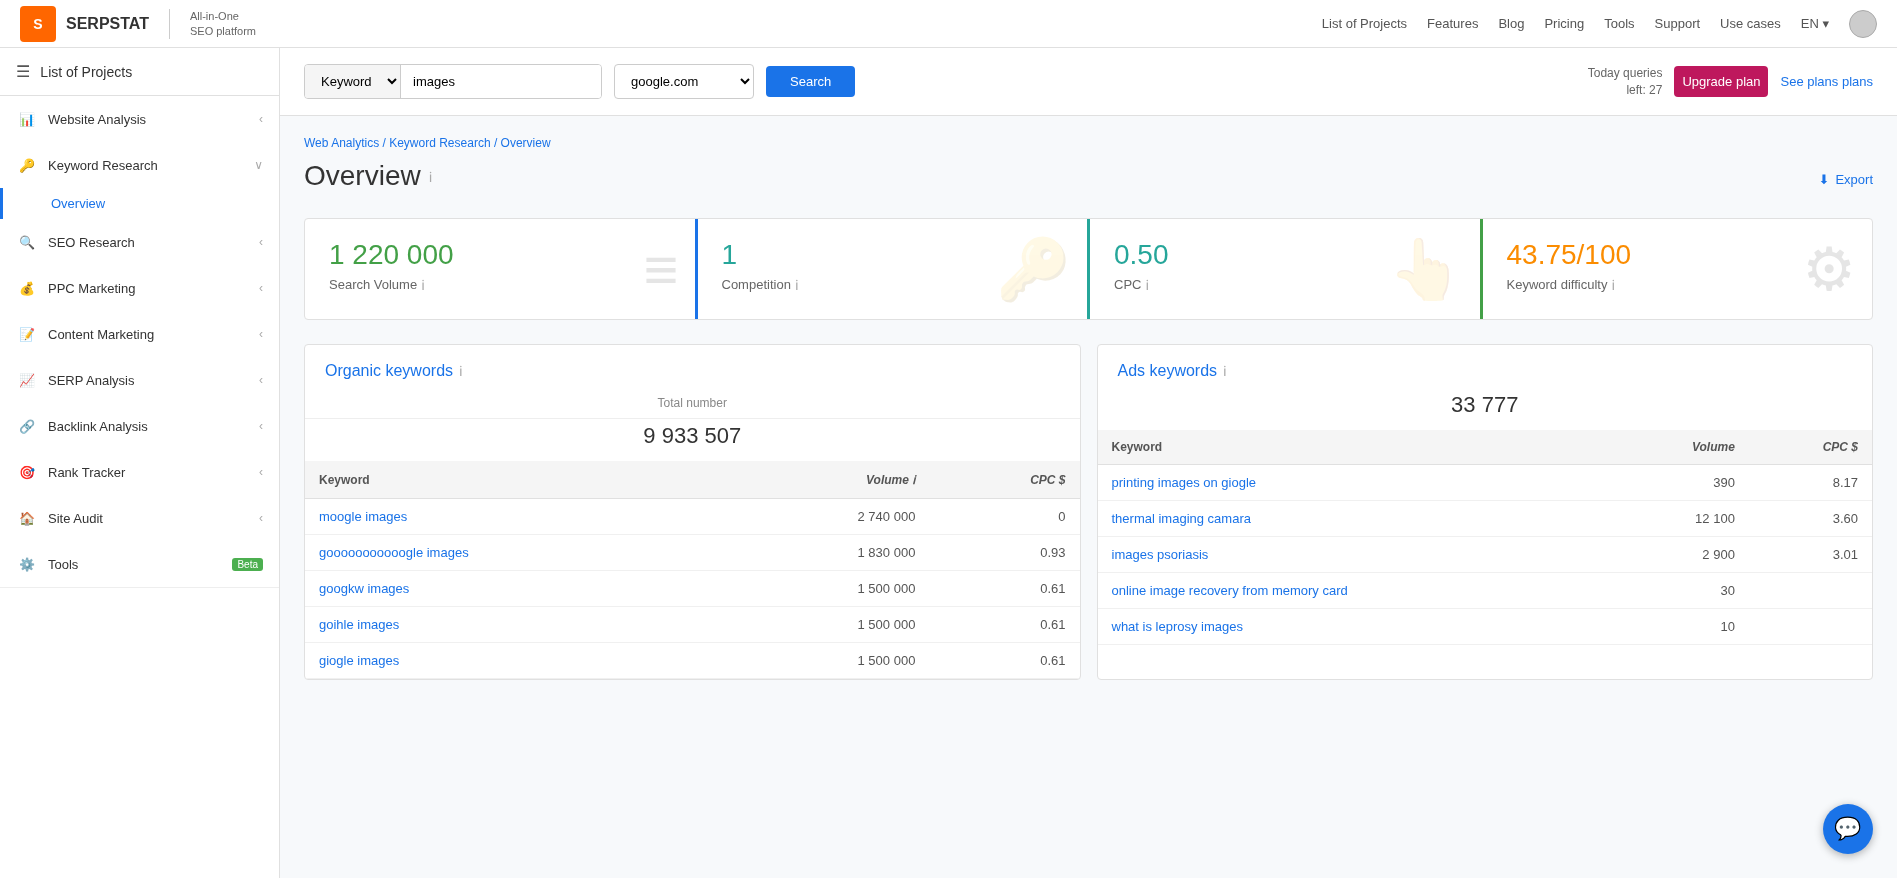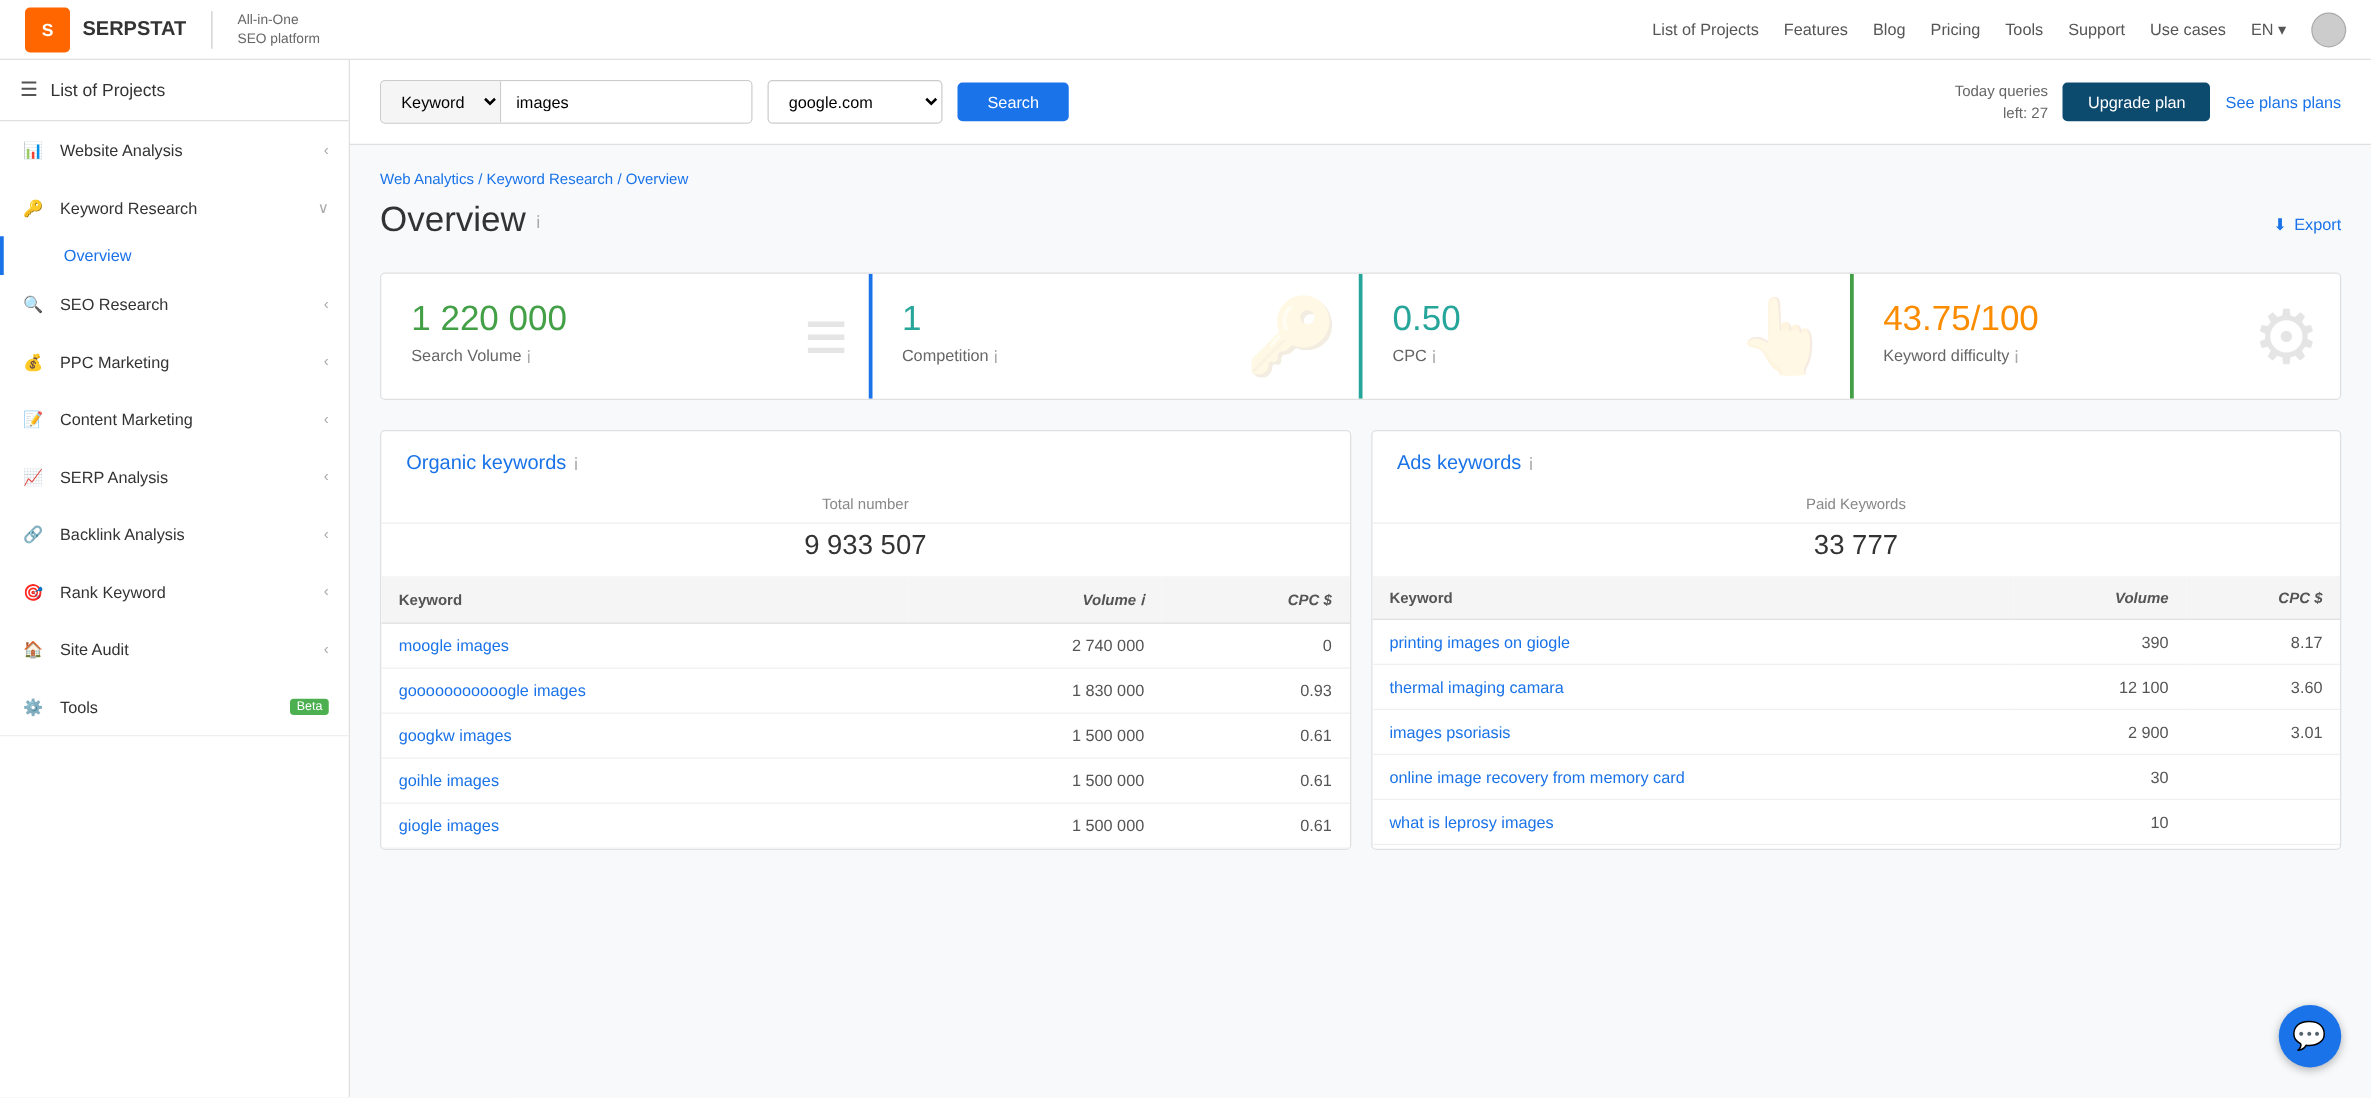--- a/index.html
+++ b/index.html
@@ -126,24 +126,24 @@
       color: #fff;
       border: none;
       padding: 8px 24px;
       border-radius: 4px;
       font-size: 13px;
       cursor: pointer;
       font-weight: 500;
     }
     .queries-info { font-size: 12px; color: #666; margin-left: auto; text-align: right; line-height: 1.4; }
     .upgrade-btn {
-      background: #0c4a6e;
+      background: #be185d;
       color: #fff;
       border: none;
-      padding: 8px 20px;
+      padding: 8px 8px;
       border-radius: 4px;
       font-size: 13px;
       cursor: pointer;
       font-weight: 500;
       white-space: nowrap;
     }
     .other-plans { color: #1a73e8; font-size: 13px; text-decoration: none; white-space: nowrap; cursor: pointer; }
 
     
     .content { padding: 20px 24px; }
@@ -312,21 +312,21 @@
       </div>
 
       <div class="sidebar-item">
         <div class="sidebar-item-icon">🔗</div>
         <span class="sidebar-item-label">Backlink Analysis</span>
         <span class="sidebar-item-arrow">‹</span>
       </div>
 
       <div class="sidebar-item">
         <div class="sidebar-item-icon">🎯</div>
-        <span class="sidebar-item-label">Rank Keyword</span>
+        <span class="sidebar-item-label">Rank Tracker</span>
         <span class="sidebar-item-arrow">‹</span>
       </div>
 
       <div class="sidebar-item">
         <div class="sidebar-item-icon">🏠</div>
         <span class="sidebar-item-label">Site Audit</span>
         <span class="sidebar-item-arrow">‹</span>
       </div>
 
       <div class="sidebar-item">
@@ -462,21 +462,20 @@
     </tr>
               </tbody>
           </table>
         </div>
 
         <div class="section-panel">
           <div class="section-title">
             <span>Ads keywords</span>
             <span class="info-icon">ℹ</span>
           </div>
-          <div class="section-subtitle">Paid Keywords</div>
           <div class="section-total">33 777</div>
           <table class="data-table">
             <thead>
               <tr>
                 <th>Keyword</th>
                 <th>Volume</th>
                 <th>CPC $</th>
               </tr>
             </thead>
             <tbody id="ads-tbody">

